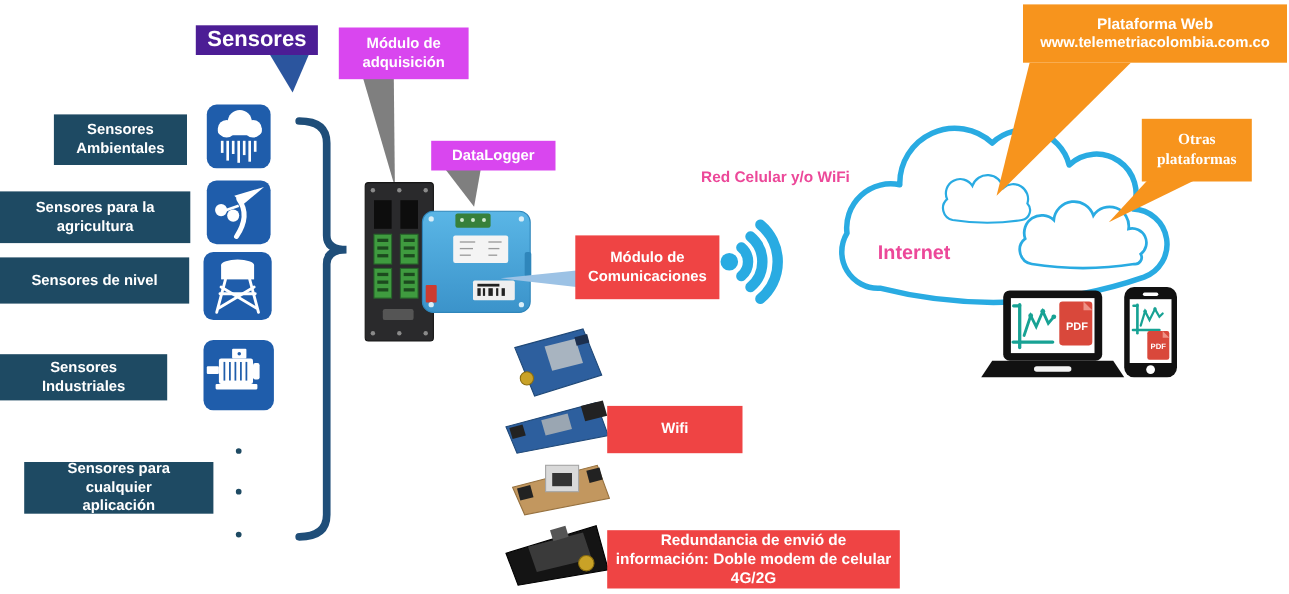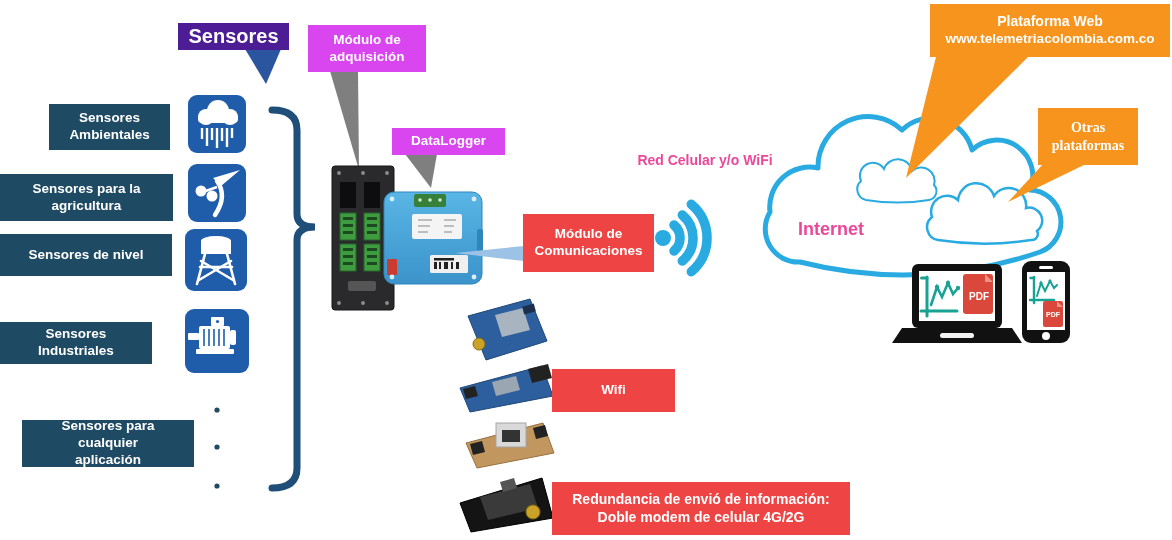--- a/index.html
+++ b/index.html
@@ -269,15 +269,15 @@
   <div class="box cyantxt t2" style="left:625px;top:140px;width:160px;height:42px;">Red Celular y/o WiFi</div>
   <div class="box cyantxt" style="left:788px;top:217px;width:86px;height:24px;font-size:18px;">Internet</div>
 
   <div class="box orange" style="left:930px;top:4px;width:240px;height:53px;">
     <span>Plataforma Web</span>
     <span style="font-size:13.5px;">www.telemetriacolombia.com.co</span>
   </div>
   <div class="box orange" style="left:1038px;top:108px;width:100px;height:57px;font-family:Liberation Serif, serif;">Otras plataformas</div>
 
   <div class="box lblue" style="left:552px;top:369px;width:123px;height:43px;">Wifi</div>
-  <div class="box lblue t2" style="left:552px;top:482px;width:298px;height:53px;">Redundancia de envió de información: Doble modem de celular 4G/2G</div>
+  <div class="box lblue t2" style="left:552px;top:482px;width:266px;height:53px;">Redundancia de envió de información: Doble modem de celular 4G/2G</div>
 
 </div>
 
 </body></html>

